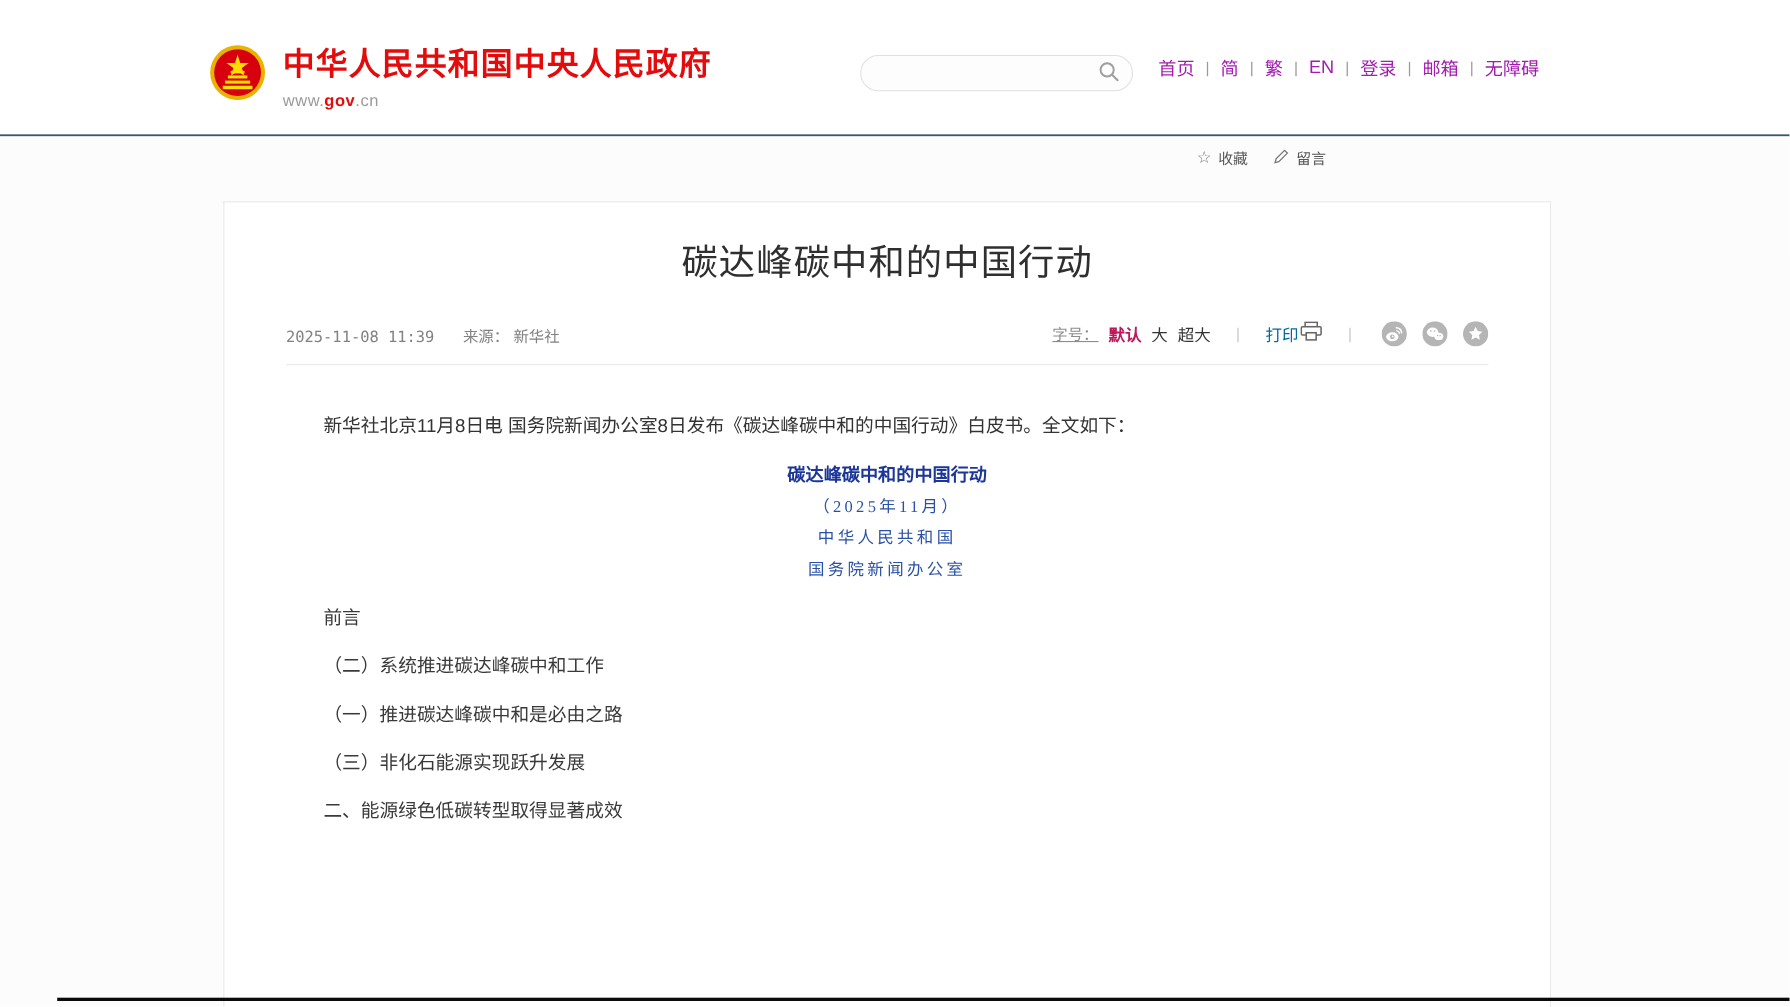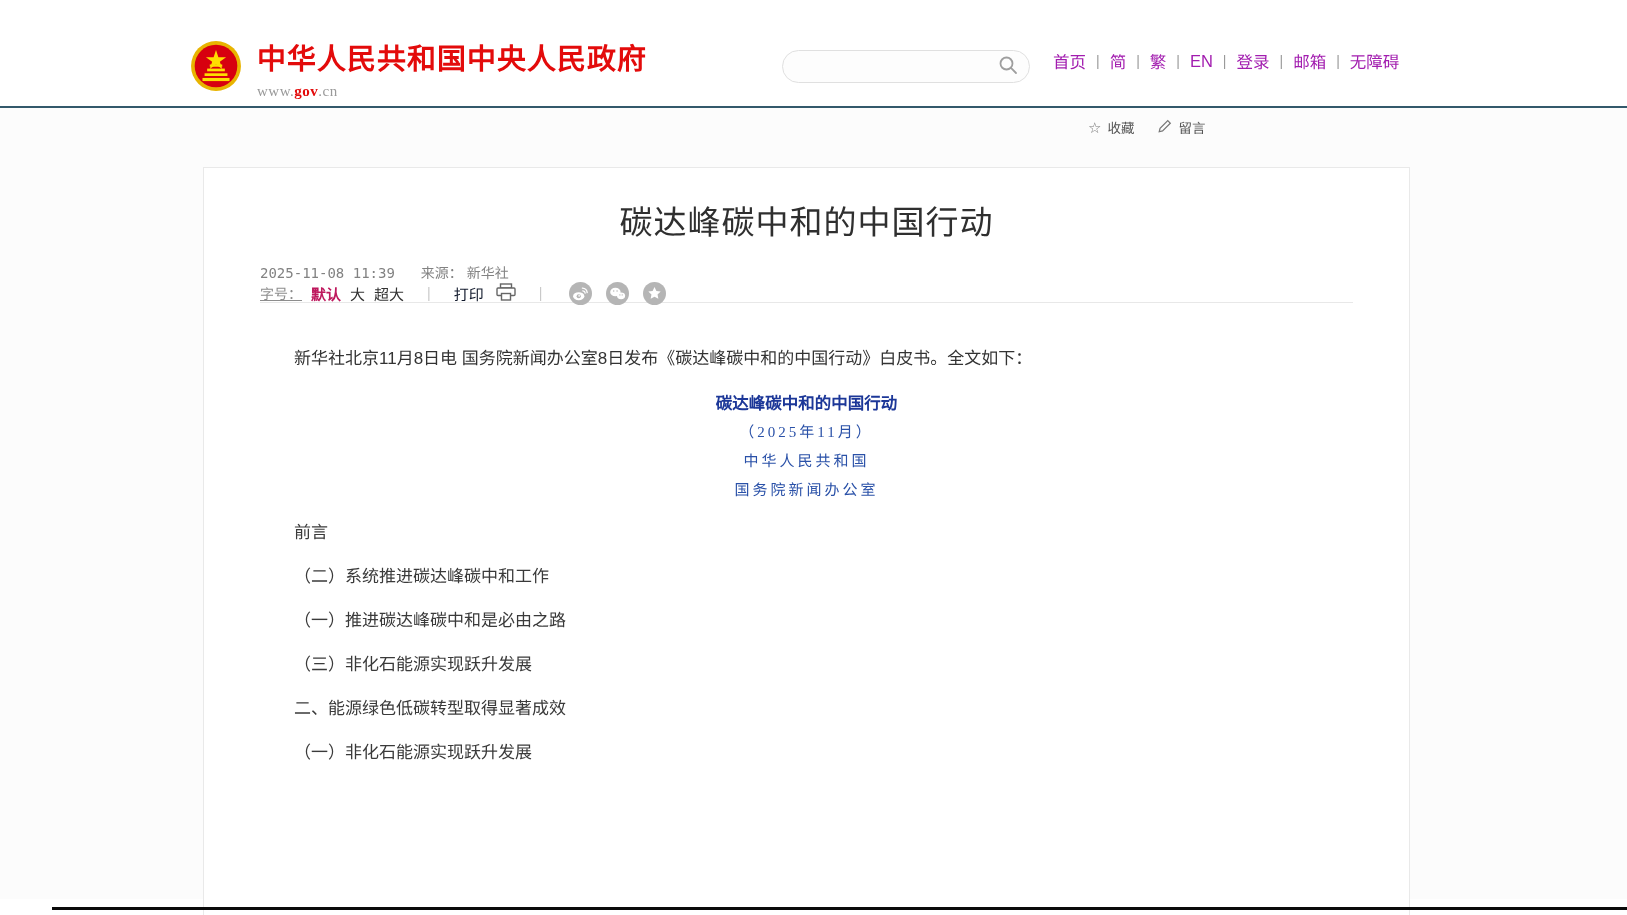--- a/index.html
+++ b/index.html
@@ -7,26 +7,26 @@
   html,body { width:1627px; height:915px; }
   body {
     position: relative;
     background: #ffffff;
     font-family: "Liberation Sans", "DejaVu Sans", sans-serif;
     color: #333;
     overflow: hidden;
   }
 
   
-  .site-header { position: relative; height: 106px; background: #fff; padding-left: 36px; }
+  .site-header { position: relative; height: 122px; background: #fff; padding-left: 36px; }
   .brand { position: absolute; left: 190px; top: 40px; display: flex; align-items: flex-start; gap: 15px; cursor: pointer; }
   .emblem { width: 52px; height: 52px; flex: 0 0 auto; }
   .brand-text { padding-top: 4px; }
   .site-title { font-size: 29px; font-weight: bold; color: #e30b0b; letter-spacing: 1px; line-height: 1.1; }
-  .site-url { margin-top: 7px; font-size: 15px; color: #9a9a9a; letter-spacing: .5px; font-family: Liberation Serif, serif; }
+  .site-url { margin-top: 7px; font-size: 15px; color: #9a9a9a; letter-spacing: .5px; }
   .site-url .gov { color: #e30b0b; font-weight: bold; }
 
   .search-box { position: absolute; left: 782px; top: 50px; width: 248px; height: 33px;
     border: 1px solid #e0e0e0; border-radius: 17px; background: #fdfdfd; display: flex; align-items: center; }
   .search-input { flex: 1; height: 100%; border: none; outline: none; background: transparent;
     padding: 0 8px 0 18px; font-size: 14px; color: #333; }
   .search-btn { width: 34px; height: 100%; border: none; background: transparent; cursor: pointer;
     display: flex; align-items: center; justify-content: center; padding-right: 8px; }
 
   .top-nav { position: absolute; left: 1043px; top: 0; height: 122px; display: flex; align-items: center; }
@@ -42,29 +42,29 @@
     font-size: 13.5px; color: #555; align-items: center; }
   .page-actions .action { display: flex; align-items: center; gap: 6px; cursor: pointer; }
   .page-actions .star-glyph { font-size: 15px; color: #777; line-height: 1; }
 
   .article-box { position: absolute; left: 203px; top: 59px; width: 1207px; height: 760px;
     background: #fff; border: 1px solid #e9e9e9; border-bottom: none; padding: 0 56px; }
 
   .article-title { margin-top: 36px; text-align: center; font-size: 33px; font-weight: 400;
     color: #2f2f2f; line-height: 1.15; letter-spacing: 1px; }
 
-  .meta-row { margin-top: 20px; display: flex; justify-content: space-between; align-items: flex-start; height: 24px; flex-direction: column; }
+  .meta-row { margin-top: 33px; display: flex; justify-content: space-between; align-items: flex-end; height: 24px; }
   .meta-left { display: flex; align-items: baseline; gap: 26px; font-size: 14px; color: #828282; }
   .meta-date { font-family: "DejaVu Sans Mono", "Liberation Mono", monospace; letter-spacing: 0; }
   .meta-right { display: flex; align-items: center; gap: 9px; font-size: 15px; color: #333; }
   .fs-label { color: #8d8d8d; font-size: 14px; text-decoration: underline; }
   .fs-option { cursor: pointer; color: #333; }
   .fs-option.selected { color: #be185d; font-weight: bold; }
   .meta-sep { color: #c9c9c9; padding: 0 14px; font-size: 14px; }
-  .print-btn { display: flex; align-items: center; gap: 12px; cursor: pointer; color: #0f172a; }
+  .print-btn { display: flex; align-items: center; gap: 2px; cursor: pointer; color: #0369a1; }
   .share-icons { display: flex; gap: 14px; margin-left: 4px; }
   .share-icons .circle { width: 23px; height: 23px; cursor: pointer; }
 
   .meta-divider { margin-top: 16px; border-bottom: 1px solid #e8e8e8; }
 
   .article-body { font-size: 17px; color: #333; line-height: 1; }
   .article-body p { line-height: 1.05; }
   .p-intro { margin-top: 47px; text-indent: 2em; }
   .doc-title { margin-top: 27px; text-align: center; color: #1c3798; font-weight: bold; font-size: 16.5px; }
   .doc-sub { margin-top: 13px; text-align: center; color: #2a51a8;
@@ -213,19 +213,18 @@
       <p class="doc-title">碳达峰碳中和的中国行动</p>
       <p class="doc-sub">（2025年11月）</p>
       <p class="doc-sub">中华人民共和国</p>
       <p class="doc-sub">国务院新闻办公室</p>
 
       <p class="toc-item">前言</p>
       <p class="toc-item">（二）系统推进碳达峰碳中和工作</p>
       <p class="toc-item">（一）推进碳达峰碳中和是必由之路</p>
       <p class="toc-item">（三）非化石能源实现跃升发展</p>
       <p class="toc-item">二、能源绿色低碳转型取得显著成效</p>
-      <p class="toc-item">（一）非化石能源实现跃升发展</p>
     </div>
 
   </article>
 </main>
 
 <div class="bottom-line"></div>
 
 </body></html>

